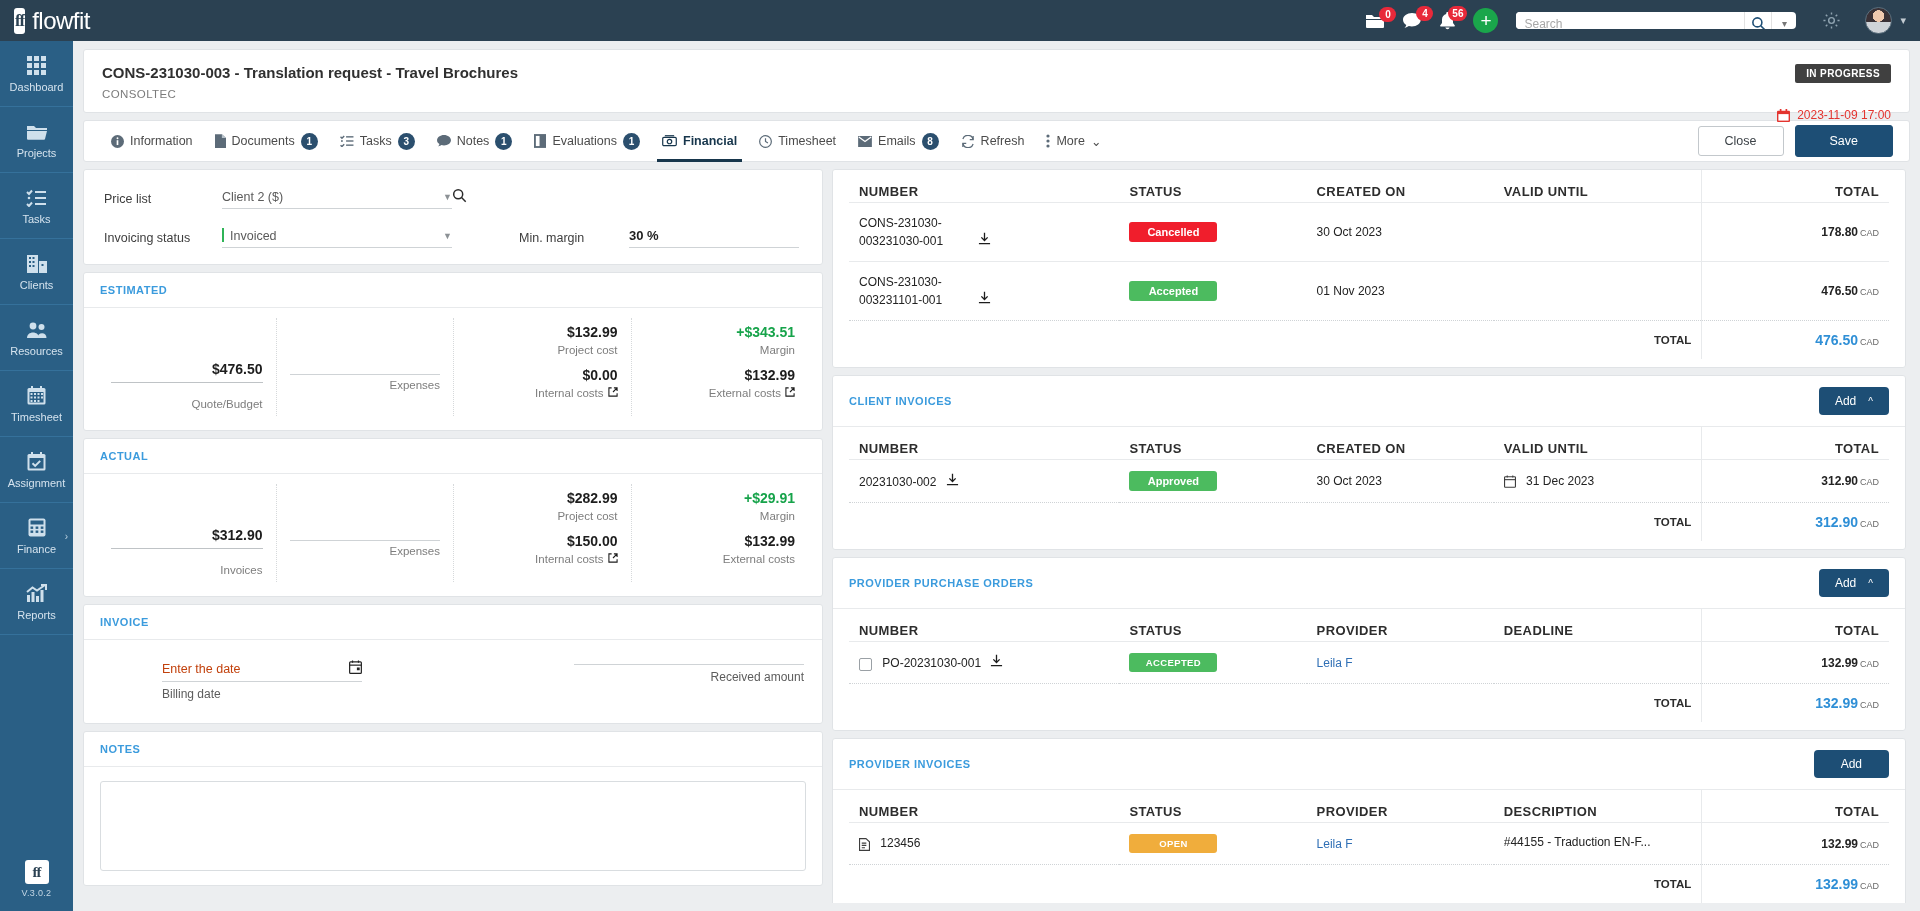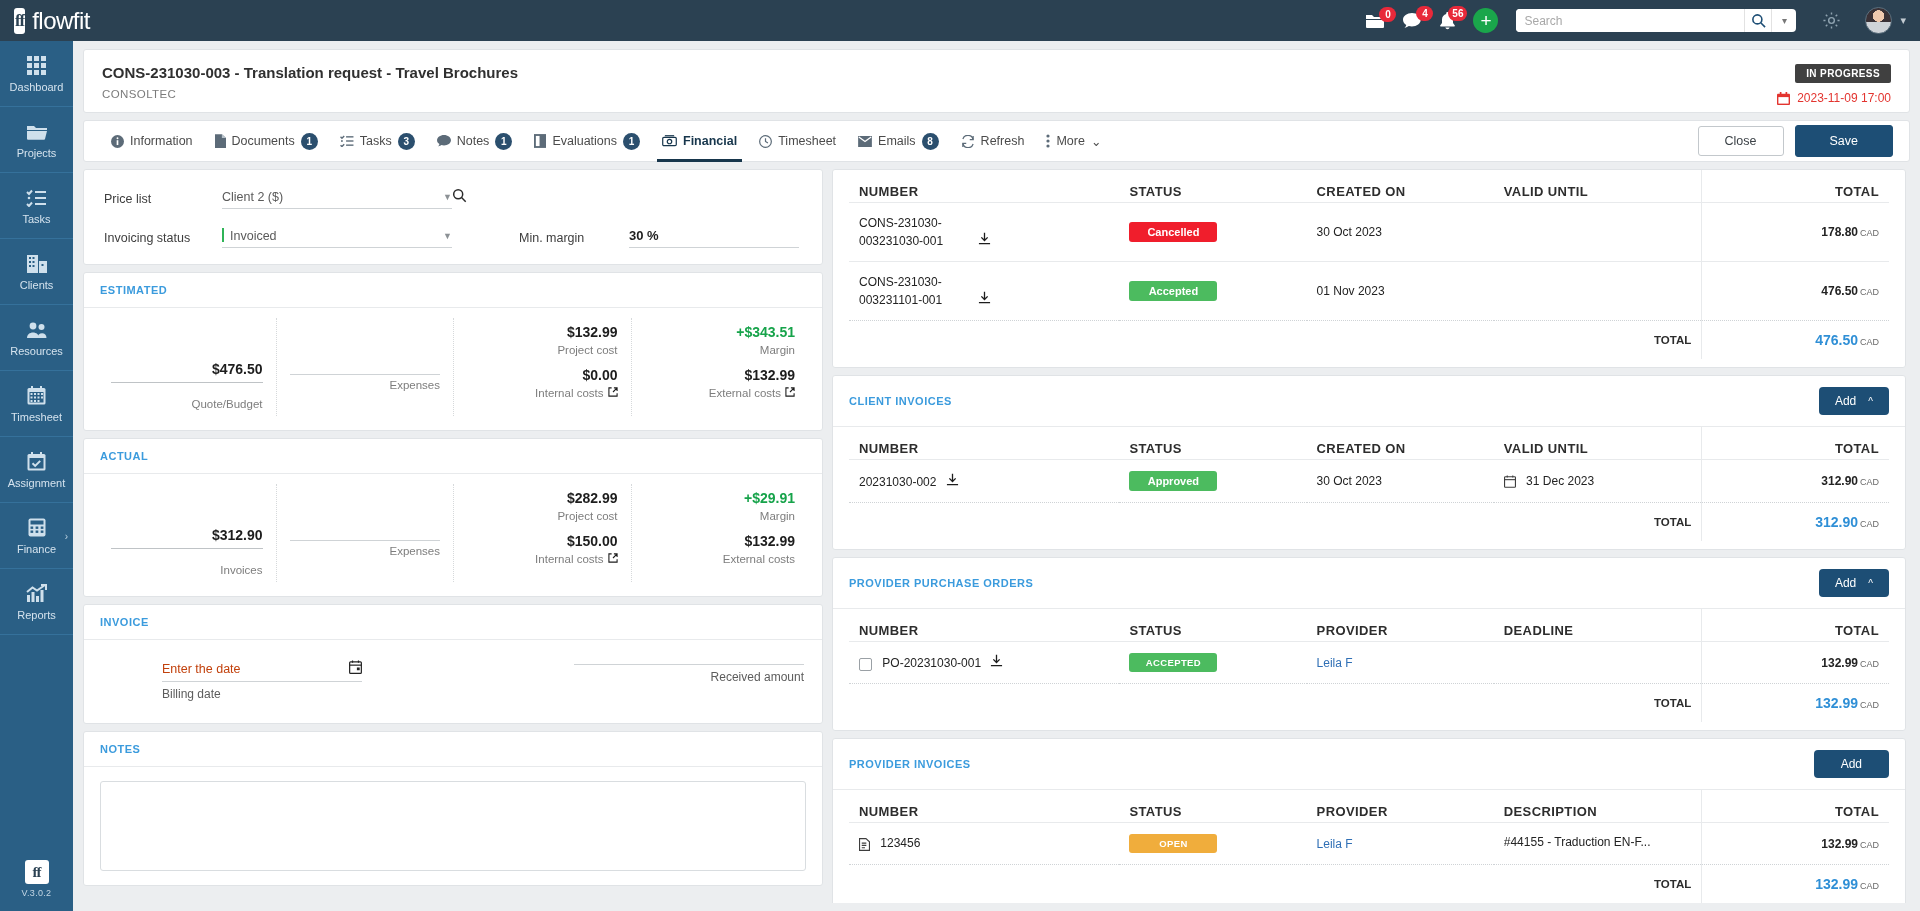--- a/index.html
+++ b/index.html
@@ -31,21 +31,21 @@
     border-radius: 9px; font-size:10px; min-width:17px; height:15px; padding:0 4px;
     display:flex; align-items:center; justify-content:center; font-weight:bold;
   }
   .plus-btn {
     width:25px;height:25px;border-radius:50%;background:#1aa64b;color:#fff;
     display:flex;align-items:center;justify-content:center;font-size:19px;line-height:1;
     font-weight:300;
   }
   .searchwrap {
     display:flex; align-items:flex-start; background:#fff; border-radius:4px;
-    height:23px; overflow:hidden; margin-right:26px;
+    height:17px; overflow:hidden; margin-right:26px;
   }
   .searchwrap input {
     border:none; outline:none; width:228px; height:23px; padding:0 8px;
     font-size:12px; color:#444; font-family:"Liberation Sans", sans-serif;
   }
   .searchwrap input::placeholder { color:#a8a8a8; }
   .search-btn, .search-caret {
     width:27px;height:23px;display:flex;align-items:center;justify-content:center;
     border-left:1px solid #e2e2e2; color:#2b4152;
   }
@@ -88,21 +88,21 @@
 
   
   .head-card { padding:14px 18px 12px 18px; position:relative; flex:0 0 auto;}
   .proj-title { font-size:15px; color:#303030; font-weight:bold; }
   .proj-sub { font-size:11.5px; color:#7b7b7b; margin-top:7px; letter-spacing:.4px; }
   .status-pill {
     position:absolute; right:18px; top:14px; background:#404040; color:#fff;
     font-size:10px; font-weight:bold; padding:4px 11px; border-radius:2px; letter-spacing:.4px;
   }
   .date-line {
-    position:absolute; right:18px; top:41px; display:flex; align-items:center; gap:7px;
+    position:absolute; right:18px; top:58px; display:flex; align-items:center; gap:7px;
     color:#e3342f; font-size:12px;
   }
   .cal-ico { width:13px;height:13px; }
 
   
   .tabs-card { display:flex; align-items:center; padding:0 16px; height:42px; flex:0 0 42px; }
   .tab {
     display:flex; align-items:center; gap:6px; font-size:12.5px; color:#4b4b4b;
     height:42px; padding:0 11px; cursor:pointer; position:relative; white-space:nowrap;
   }

